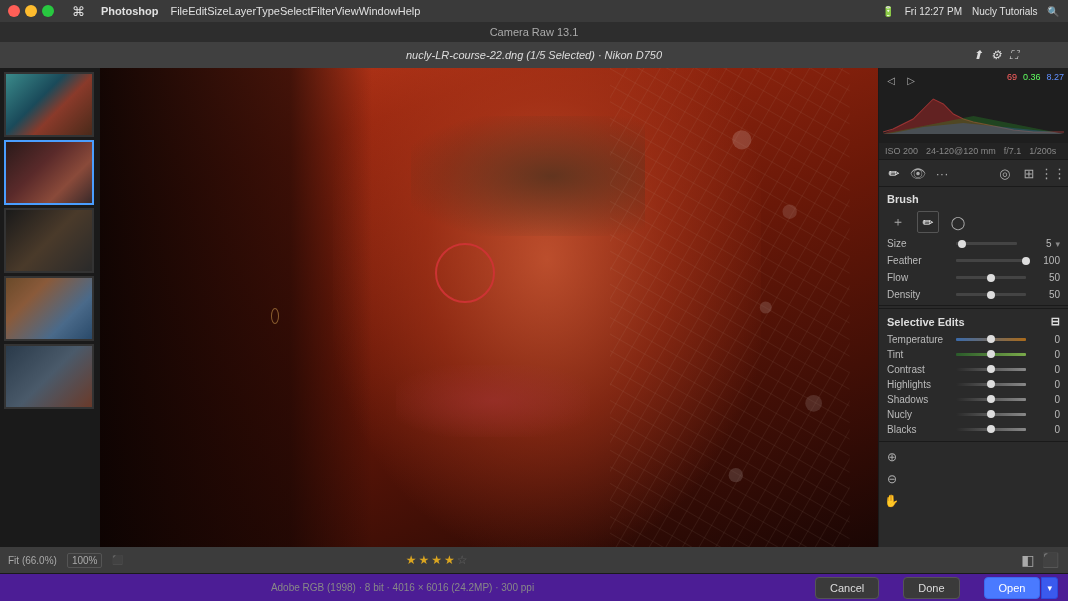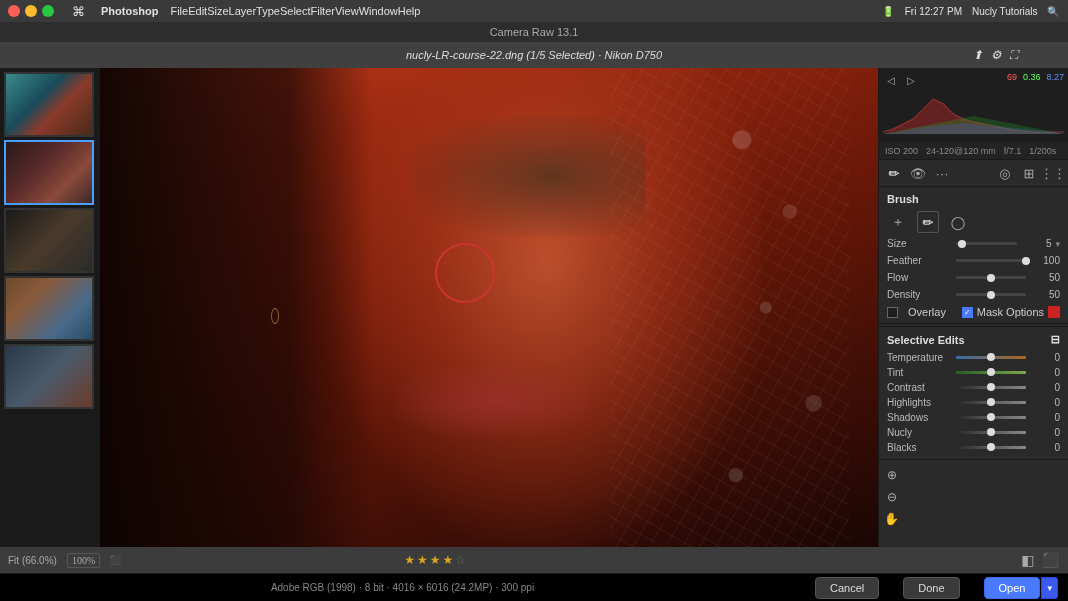--- a/index.html
+++ b/index.html
@@ -632,29 +632,20 @@
 
     <div class="slider-row">
       <span class="slider-label">Density</span>
       <div class="slider-track">
         <div class="slider-thumb" style="left: 50%;"></div>
       </div>
       <span class="slider-value">50</span>
     </div>
 
 
-    <div class="overlay-row">
-      <div class="check-box"></div>
-      <span>Overlay</span>
-      <div class="mask-options">
-        <div class="check-box checked">✓</div>
-        <span>Mask Options</span>
-        <div class="mask-color-dot"></div>
-      </div>
-    </div>
 
     <div class="divider-line"></div>
 
     <div class="selective-edits-header">
       <span>Selective Edits</span>
       <span>⊟</span>
     </div>
 
     <div class="fine-slider-row">
       <span class="fine-slider-label">Temperature</span>
@@ -720,36 +711,36 @@
 
     </div>
 
   </div>
 
 </div>
 
 <div class="bottom-container">
   <div class="status-bar">
     <span>Fit (66.0%)</span>
-    <span style="border:1px solid #555; padding:1px 4px; border-radius:2px;font-family:Liberation Serif, serif;">100%</span>
+    <span style="border:1px solid #555; padding:1px 4px; border-radius:2px;">100%</span>
     <span style="font-size:9px;">⬛</span>
     <div class="stars">
       <span class="star">★</span>
       <span class="star">★</span>
       <span class="star">★</span>
       <span class="star">★</span>
       <span class="star empty">☆</span>
     </div>
     <div class="status-icons">
       <span style="font-size:14px;">◧</span>
       <span style="font-size:14px;">⬛</span>
     </div>
   </div>
 
-  <div style="display:flex; align-items:center; background:#000000; height:28px; flex-shrink:0; border-top:1px solid #1a1a1a;">
+  <div style="display:flex; align-items:center; background:#4c1d95; height:28px; flex-shrink:0; border-top:1px solid #1a1a1a;">
     <span style="flex:1; text-align:center; font-size:10px; color:#888;">Adobe RGB (1998) · 8 bit · 4016 × 6016 (24.2MP) · 300 ppi</span>
     <div style="display:flex; gap:24px; padding:0 10px; align-items:center;">
       <button class="action-btn">Cancel</button>
       <button class="action-btn">Done</button>
       <div style="display:flex; align-items:stretch;">
         <button class="action-btn open-btn">
           <span>Open</span>
         </button>
         <button style="background:#3a5aee; border:1px solid #2a4add; color:white; padding:3px 5px; border-radius:0 3px 3px 0; cursor:pointer; font-size:9px; margin-left:1px;">▾</button>
       </div>

